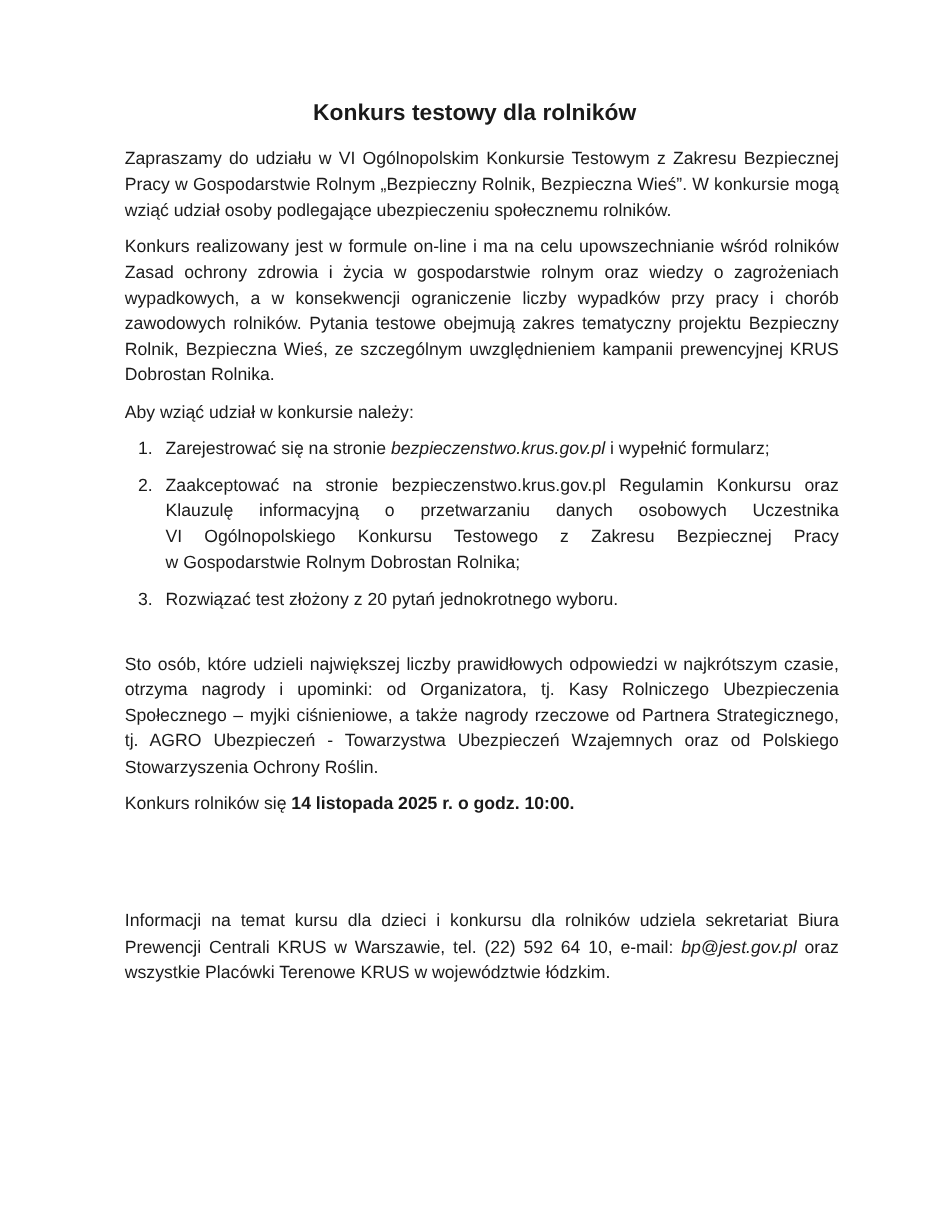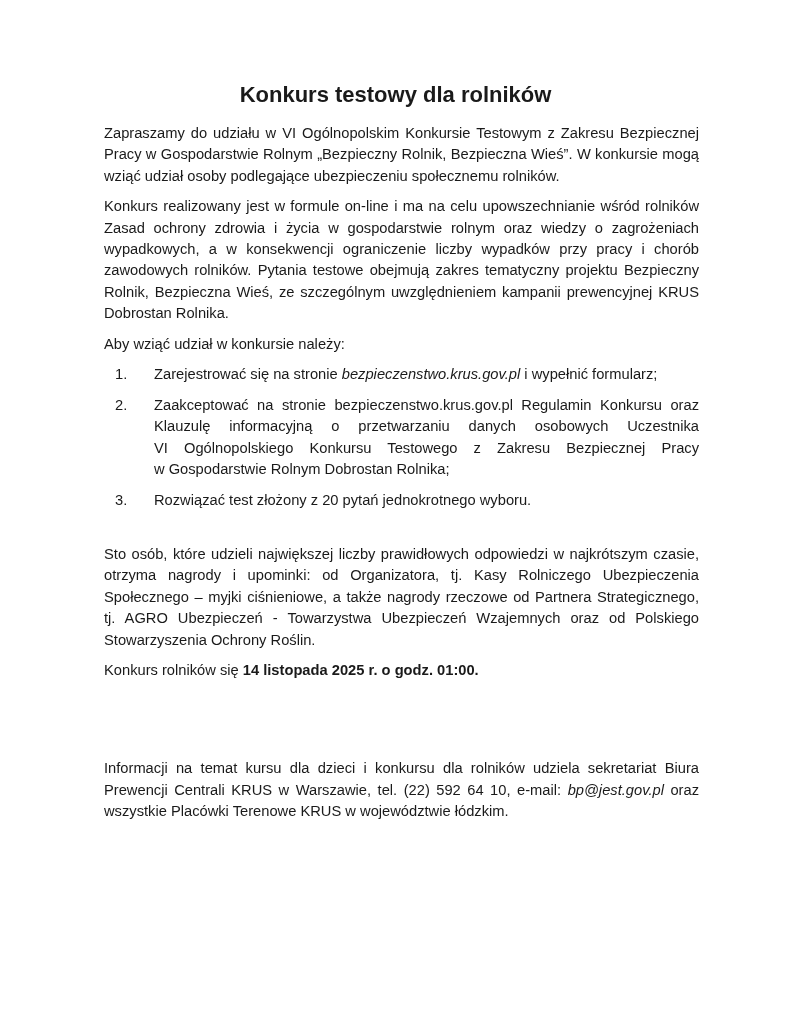--- a/index.html
+++ b/index.html
@@ -12,21 +12,21 @@
     width: 791px;
     height: 1024px;
     background: #ffffff;
     box-sizing: border-box;
     padding: 84px 92px 0 92px;
     overflow: hidden;
     font-family: "Liberation Sans", sans-serif;
     color: #1a1a1a;
   }
   .doc-title {
-    font-size: 22px;
+    font-size: 19px;
     line-height: 22px;
     font-weight: bold;
     text-align: center;
     margin: 0 0 17px 0;
   }
   .para {
     font-size: 14.7px;
     line-height: 21.4px;
     text-align: justify;
     margin: 0 0 9px 12px;
@@ -40,21 +40,20 @@
     line-height: 21.4px;
     margin: 0 0 9.5px 0;
   }
   .olitem .num {
     flex: 0 0 23px;
     margin-left: 23px;
   }
   .olitem .itext {
     flex: 1;
     text-align: justify;
-    margin-left: 16px;
   }
   .it { font-style: italic; }
   .b  { font-weight: bold; }
   .spacer { width: 100%; }
   .spacer.small { height: 23px; }
   .spacer.large { height: 68px; }
 </style>
 </head>
 <body>
 
@@ -73,17 +72,17 @@
           <span class="num">2.</span>
           <span class="itext"><span>Zaakceptować na stronie bezpieczenstwo.krus.gov.pl Regulamin Konkursu oraz Klauzulę informacyjną o przetwarzaniu danych osobowych Uczestnika VI&nbsp;Ogólnopolskiego Konkursu Testowego z Zakresu Bezpiecznej Pracy w&nbsp;Gospodarstwie Rolnym Dobrostan Rolnika;</span></span>
         </div>
         <div class="olitem">
           <span class="num">3.</span>
           <span class="itext"><span>Rozwiązać test złożony z 20 pytań jednokrotnego wyboru.</span></span>
         </div>
       </div>
       <div class="spacer small"></div>
       <p class="para"><span>Sto osób, które udzieli największej liczby prawidłowych odpowiedzi w najkrótszym czasie, otrzyma nagrody i upominki: od Organizatora, tj. Kasy Rolniczego Ubezpieczenia Społecznego – myjki ciśnieniowe, a także nagrody rzeczowe od Partnera Strategicznego, tj. AGRO Ubezpieczeń - Towarzystwa Ubezpieczeń Wzajemnych oraz od Polskiego Stowarzyszenia Ochrony Roślin.</span></p>
-      <p class="para"><span>Konkurs rolników się </span><span class="b">14 listopada 2025 r. o godz. 01:00.</span></p>
+      <p class="para"><span>Konkurs rolników się </span><span class="b">14 listopada 2025 r. o godz. 10:00.</span></p>
       <div class="spacer large"></div>
       <p class="para"><span>Informacji na temat kursu dla dzieci i konkursu dla rolników udziela sekretariat Biura Prewencji Centrali KRUS w Warszawie, tel. (22) 592 64 10, e-mail: </span><span class="it">bp@jest.gov.pl</span><span> oraz wszystkie Placówki Terenowe KRUS w województwie łódzkim.</span></p>
     </div>
 </div>
 
 </body></html>

